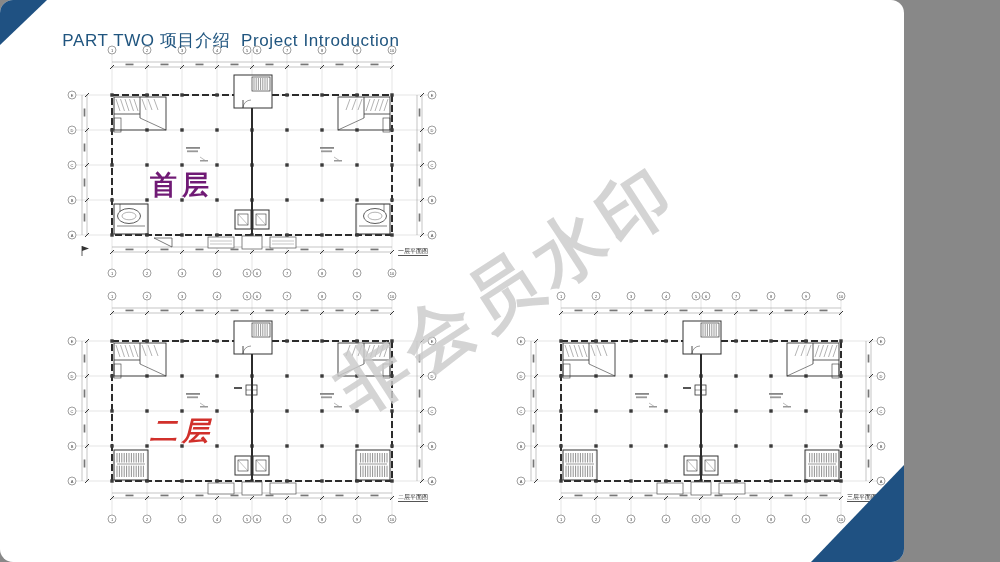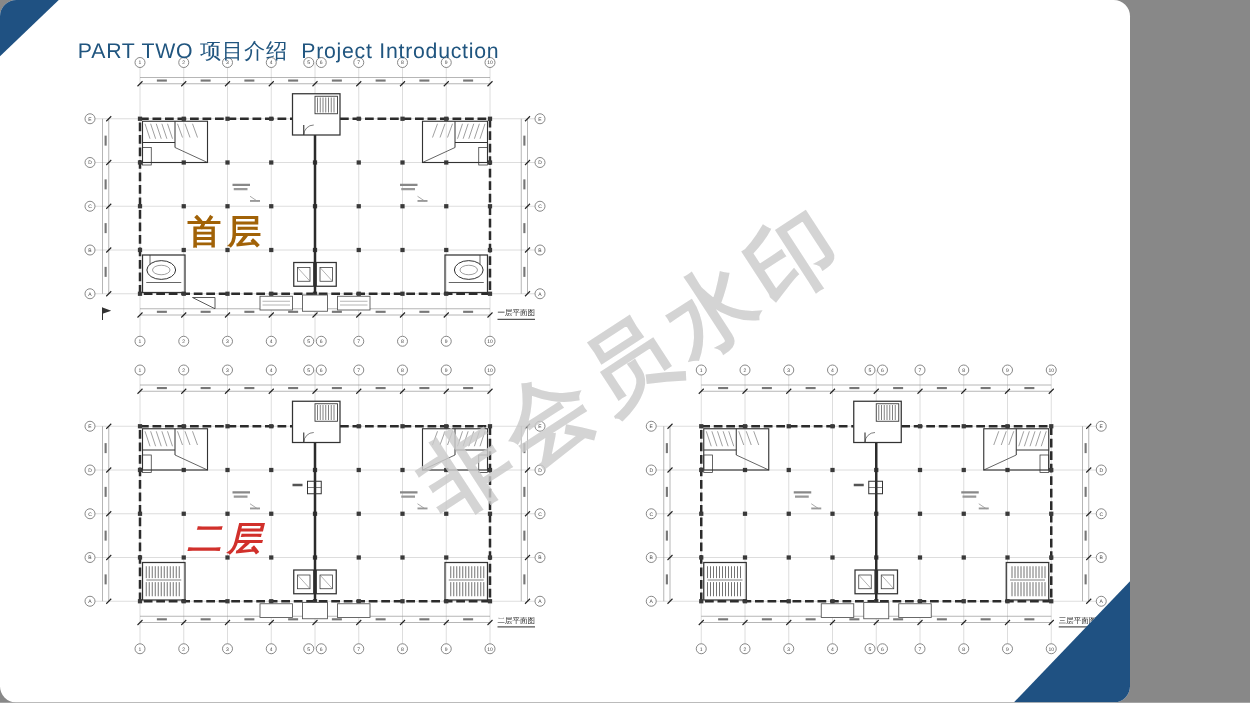--- a/index.html
+++ b/index.html
@@ -278,21 +278,21 @@
         <path d="M24 206 L31 208.5 L24 211 Z" fill="#333"></path>
         <rect x="128" y="107" width="14" height="1.8" fill="#888"></rect>
         <rect x="129" y="110.4" width="11" height="1.8" fill="#999"></rect>
         <line x1="142" y1="117" x2="148" y2="121" stroke="#777" stroke-width="0.5"></line>
         <rect x="142" y="120" width="8" height="1.5" fill="#999"></rect>
         <rect x="262" y="107" width="14" height="1.8" fill="#888"></rect>
         <rect x="263" y="110.4" width="11" height="1.8" fill="#999"></rect>
         <line x1="276" y1="117" x2="282" y2="121" stroke="#777" stroke-width="0.5"></line>
         <rect x="276" y="120" width="8" height="1.5" fill="#999"></rect>
       </svg>
-    <span class="floor-label" style="color: #a16207;">首层</span>
+    <span class="floor-label" style="color: #701a75;">首层</span>
     <span class="plan-caption">一层平面图</span>
   </div>
 
   <div class="plan" id="plan2">
     <svg class="plan-svg" viewBox="0 0 400 250" width="400" height="250">
         <line x1="54" y1="10" x2="54" y2="233" stroke="#c9c9c9" stroke-width="0.5"></line>
         <line x1="89" y1="10" x2="89" y2="233" stroke="#c9c9c9" stroke-width="0.5"></line>
         <line x1="124" y1="10" x2="124" y2="233" stroke="#c9c9c9" stroke-width="0.5"></line>
         <line x1="159" y1="10" x2="159" y2="233" stroke="#c9c9c9" stroke-width="0.5"></line>
         <line x1="194" y1="10" x2="194" y2="233" stroke="#c9c9c9" stroke-width="0.5"></line>

